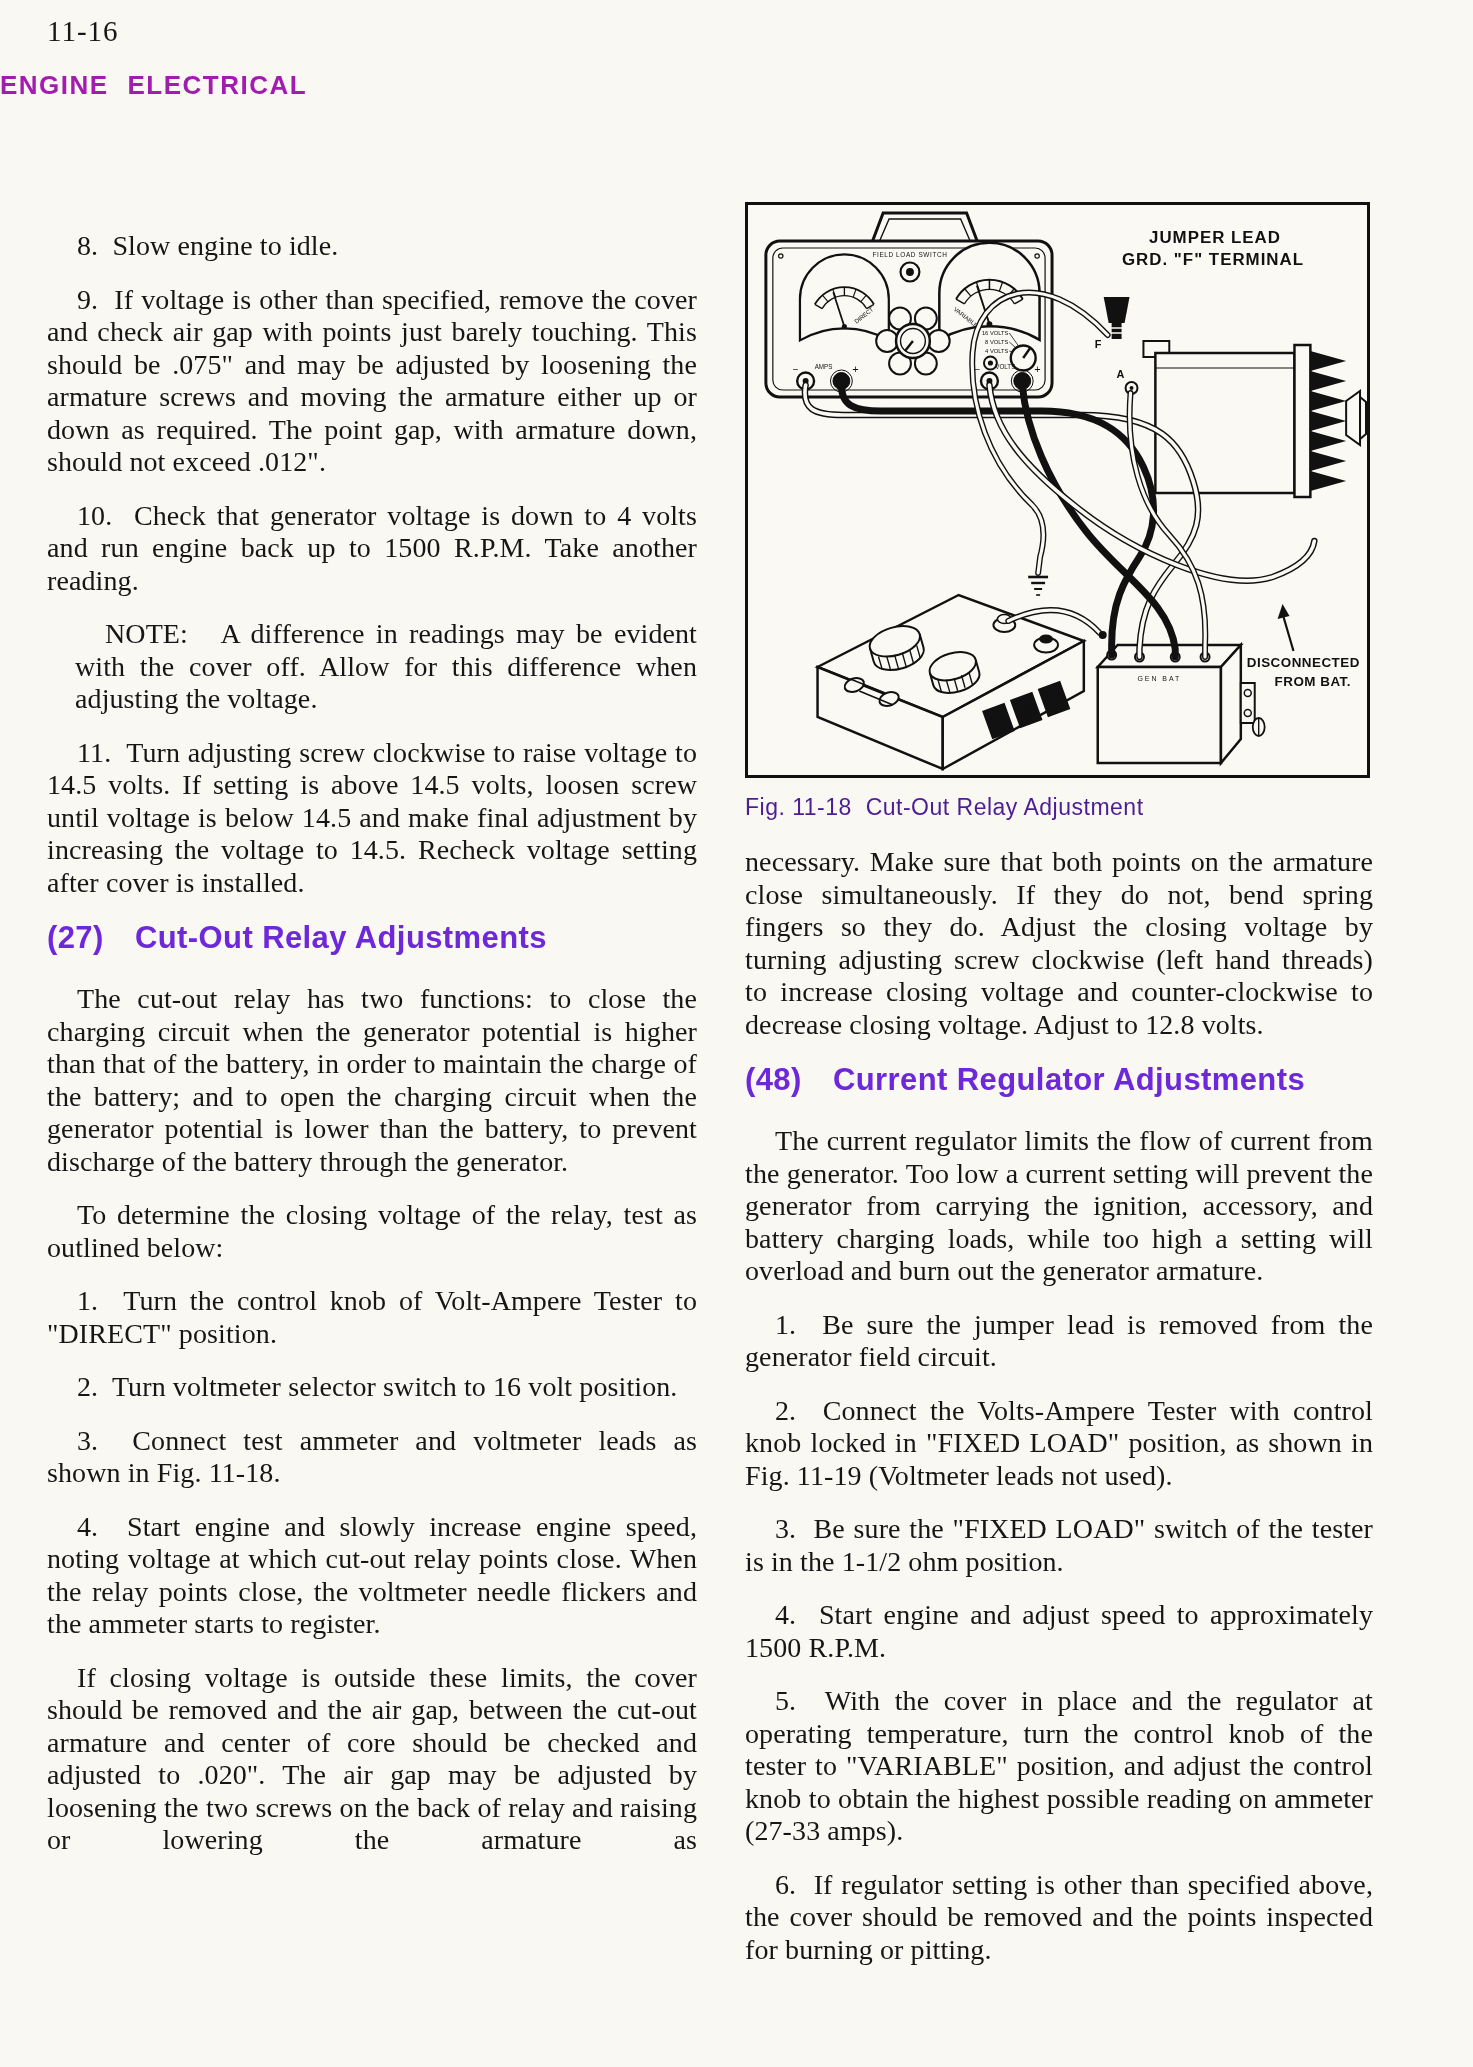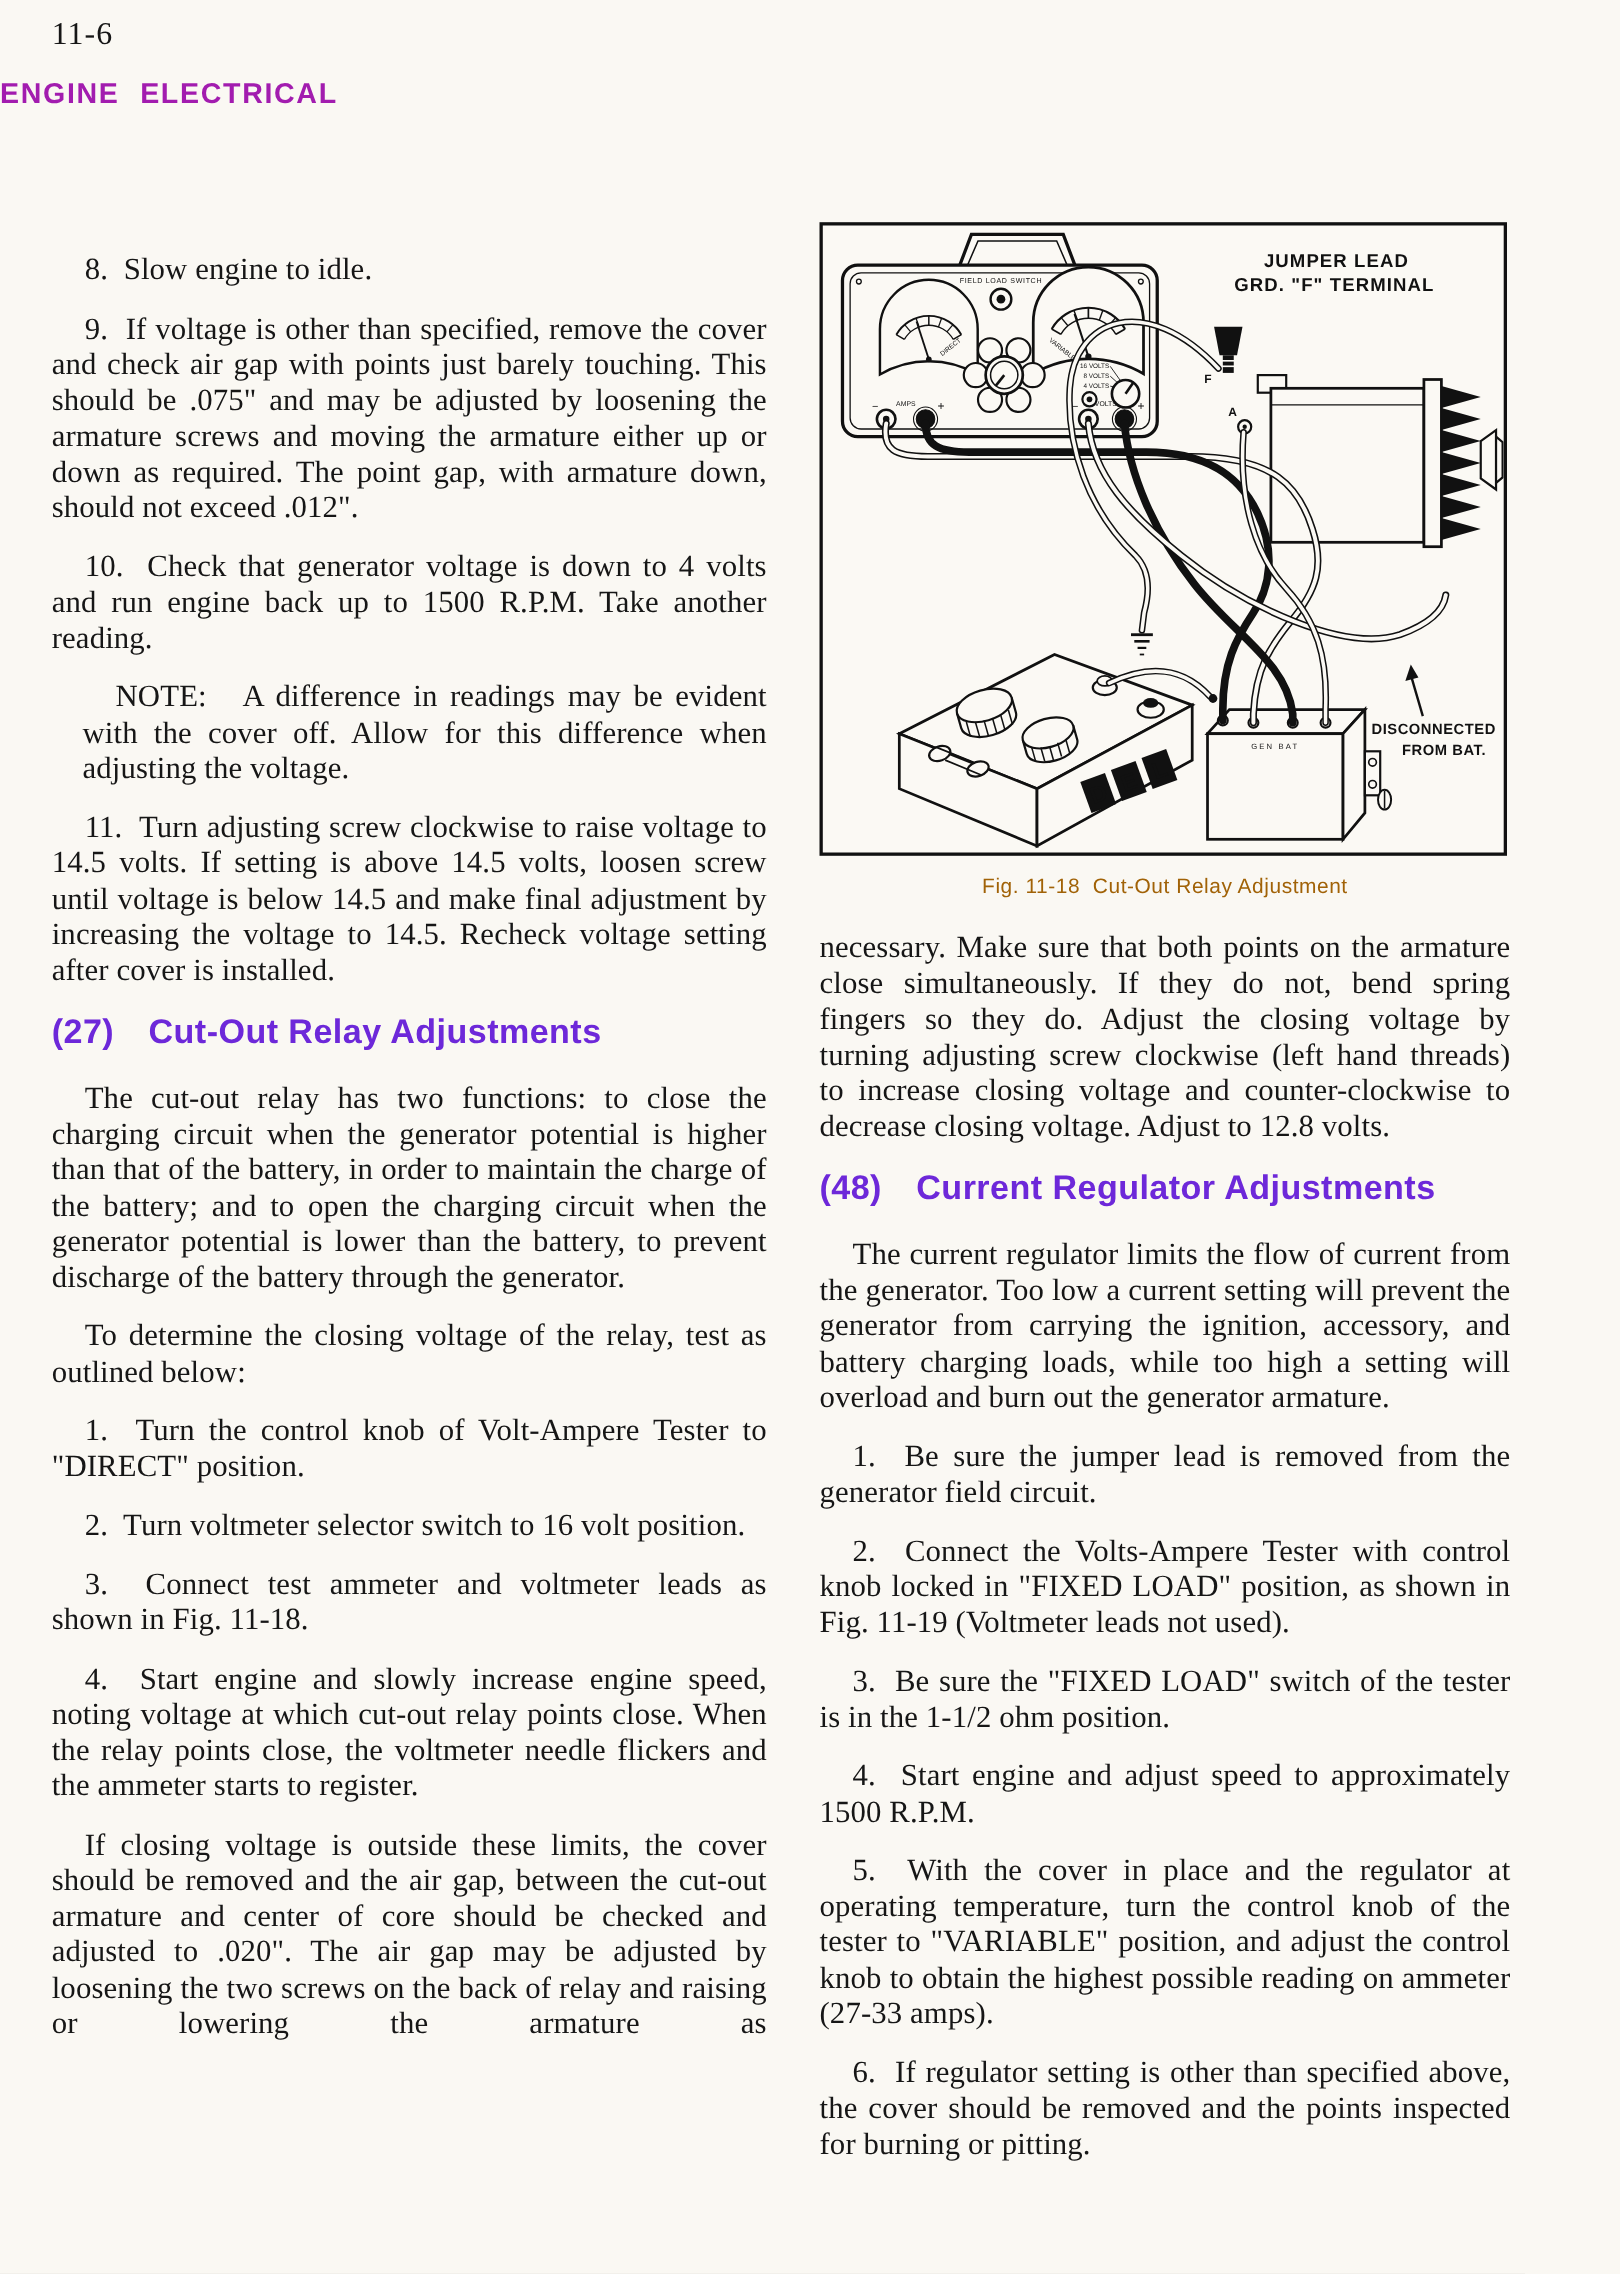--- a/index.html
+++ b/index.html
@@ -34,34 +34,34 @@
     font-weight:700; font-size:31px; line-height:36px; color:#6d28d9;
     margin:14px 0 27px 0; letter-spacing:0.4px;
   }
   h2.section .secnum { display:inline-block; width:88px; }
   figure { margin:0; padding:0; }
   .figbox {
     width:619px; height:570px; border:3px solid #111; background:#fbf9f4;
   }
   .figbox svg { display:block; width:100%; height:100%; }
   figcaption {
-    margin-top:14px; text-align:center;
+    margin-top:14px; 
     font-family:"Liberation Sans","DejaVu Sans",sans-serif;
-    font-size:19px; line-height:30px; letter-spacing:0.5px; color:#a16207;
+    font-size:23px; line-height:30px; letter-spacing:0.5px; color:#4c1d95;
   }
   .col.right .p.flush { margin-top:24px; }
   svg text {
     font-family:"Liberation Sans","DejaVu Sans",sans-serif; fill:#111;
   }
 </style>
 </head>
 <body>
 
 <div class="page">
-  <div class="pagenum">11-6</div>
+  <div class="pagenum">11-16</div>
   <div class="title">ENGINE ELECTRICAL</div>
 
   <div class="columns">
 
     <div class="col left">
       <p class="p first">8.&nbsp; Slow engine to idle.</p>
       <p class="p">9.&nbsp; If voltage is other than specified, remove the cover and check air gap with points just barely touching. This should be .075" and may be adjusted by loosening the armature screws and moving the armature either up or down as required. The point gap, with armature down, should not exceed .012".</p>
       <p class="p">10.&nbsp; Check that generator voltage is down to 4 volts and run engine back up to 1500 R.P.M. Take another reading.</p>
       <p class="p note">NOTE:&nbsp;&nbsp; A difference in readings may be evident with the cover off. Allow for this difference when adjusting the voltage.</p>
       <p class="p">11.&nbsp; Turn adjusting screw clockwise to raise voltage to 14.5 volts. If setting is above 14.5 volts, loosen screw until voltage is below 14.5 and make final adjustment by increasing the voltage to 14.5. Recheck voltage setting after cover is installed.</p>

